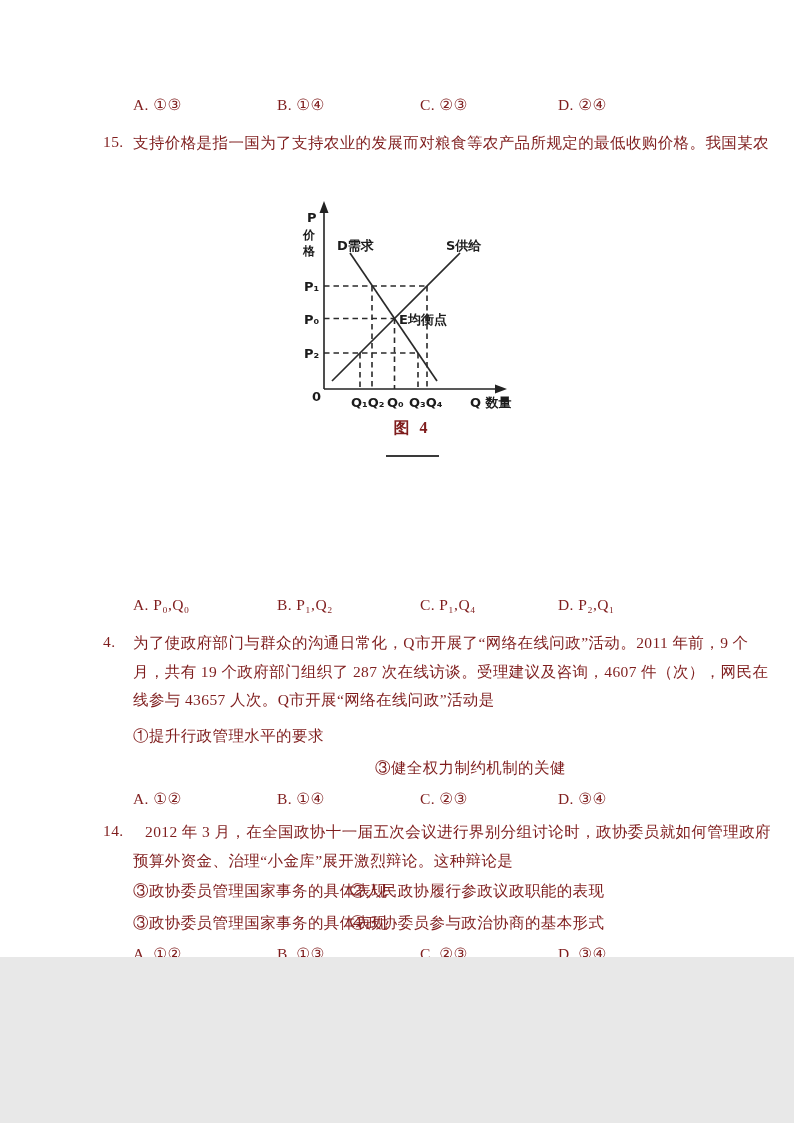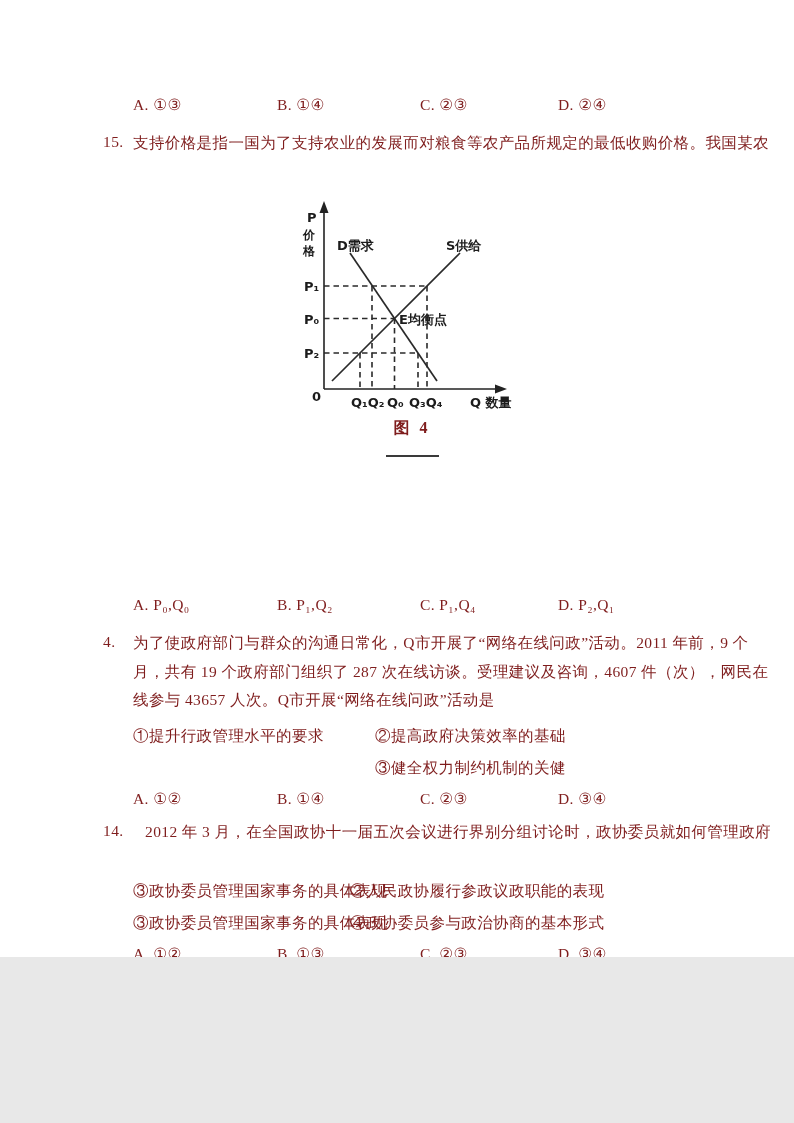--- a/index.html
+++ b/index.html
@@ -114,35 +114,37 @@
     <span class="txt qtext">为了使政府部门与群众的沟通日常化，Q市开展了“网络在线问政”活动。2011 年前，9 个</span>
   </div>
   <div class="row" style="top:662px">
     <span class="txt cont">月，共有 19 个政府部门组织了 287 次在线访谈。受理建议及咨询，4607 件（次），网民在</span>
   </div>
   <div class="row" style="top:690px">
     <span class="txt cont">线参与 43657 人次。Q市开展“网络在线问政”活动是</span>
   </div>
   <div class="row" style="top:726px">
     <span class="txt ic1">①提升行政管理水平的要求</span>
-    <span class="txt ic2">②提高政府决策效率的基础</span>
   </div>
   <div class="row" style="top:758px">
     <span class="txt ic2">③健全权力制约机制的关健</span>
   </div>
   <div class="row" style="top:790px">
     <span class="txt oc1">A. ①②</span>
     <span class="txt oc2">B.  ①④</span>
     <span class="txt oc3">C.  ②③</span>
     <span class="txt oc4">D.  ③④</span>
   </div>
 
   <div class="row" style="top:822px">
     <span class="txt qnum">14.</span>
     <span class="txt qtext17">2012 年 3 月，在全国政协十一届五次会议进行界别分组讨论时，政协委员就如何管理政府</span>
+  </div>
+  <div class="row" style="top:851px">
+    <span class="txt cont">预算外资金、治理“小金库”展开激烈辩论。这种辩论是</span>
   </div>
   <div class="row" style="top:881px">
     <span class="txt ic1">③政协委员管理国家事务的具体表现</span>
     <span class="txt ic2b">②人民政协履行参政议政职能的表现</span>
   </div>
   <div class="row" style="top:913px">
     <span class="txt ic1">③政协委员管理国家事务的具体表现</span>
     <span class="txt ic2b">④政协委员参与政治协商的基本形式</span>
   </div>
   <div class="row" style="top:945px">

